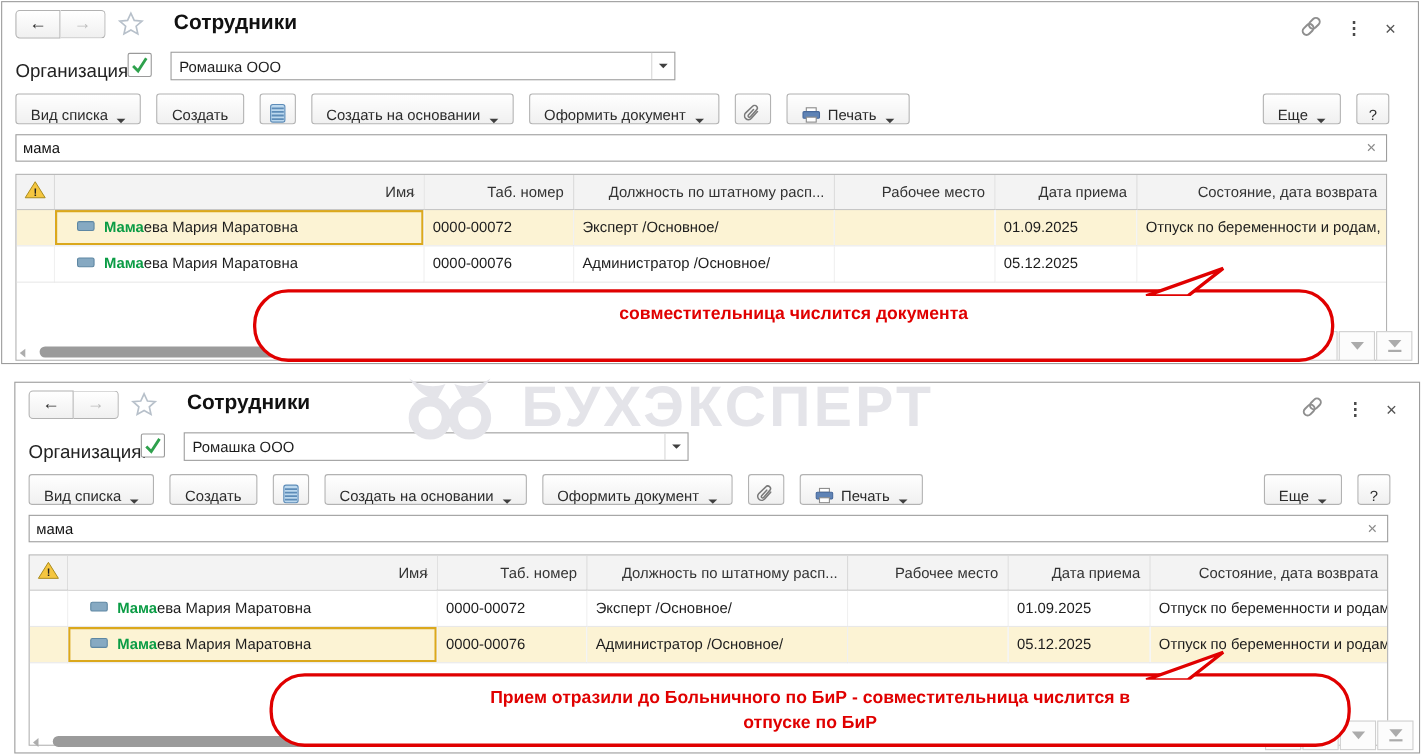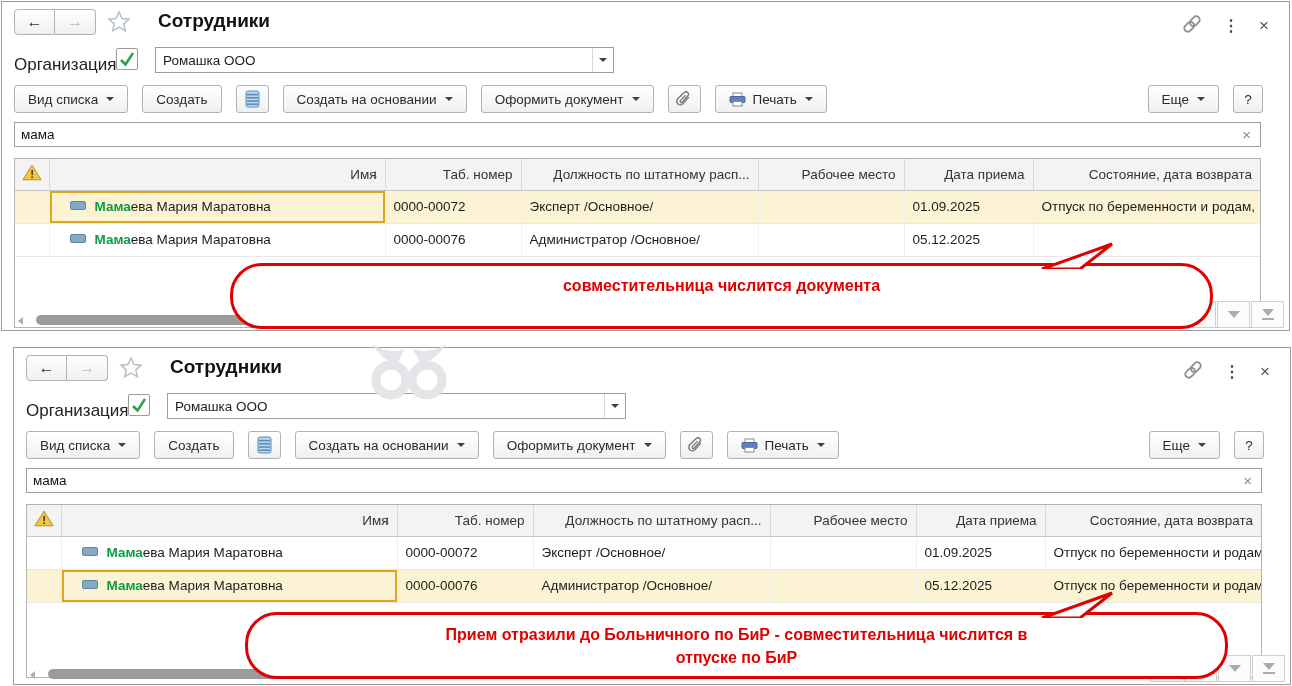--- a/index.html
+++ b/index.html
@@ -28,21 +28,21 @@
   .org-label{position:absolute;left:12px;top:53px;font-size:17px;color:#222;}
   .checkbox{position:absolute;left:114px;top:46px;width:22px;height:22px;background:#fff;
             border:1px solid #9a9a9a;border-radius:2px;box-sizing:border-box;cursor:pointer;}
   .combo{position:absolute;left:153px;top:45px;width:459px;height:26px;background:#fff;
          border:1px solid #9e9e9e;box-sizing:border-box;display:flex;align-items:center;cursor:pointer;}
   .combo .val{flex:1;padding:0 7px;font-size:13.5px;white-space:nowrap;overflow:hidden;}
   .combo .dd{width:20px;height:100%;display:flex;align-items:center;justify-content:center;border-left:1px solid #d7d7d7;}
 
   .toolbar{position:absolute;left:12px;top:83px;display:flex;gap:14px;align-items:center;}
   .tb-right{position:absolute;top:83px;right:26px;display:flex;gap:14px;align-items:center;}
-  .btn{display:inline-flex;align-items:center;justify-content:center;height:28px;padding:0 13px;
+  .btn{display:inline-flex;align-items:flex-end;justify-content:center;height:28px;padding:0 13px;
        background:linear-gradient(#ffffff,#f0f0f0);border:1px solid #b2b2b2;border-radius:3px;
        font-size:13.5px;color:#2b2b2b;cursor:pointer;white-space:nowrap;box-sizing:border-box;}
   .ico-btn{width:33px;padding:0;}
   .crt{width:0;height:0;border-left:4px solid transparent;border-right:4px solid transparent;
        border-top:4px solid #3f3f3f;margin-left:8px;}
   .btn .bico{margin-right:7px;display:inline-flex;}
 
   .search{position:absolute;left:12px;right:28px;top:120px;height:25px;border:1px solid #9e9e9e;
           background:#fff;display:flex;align-items:center;box-sizing:border-box;}
   .search input{flex:1;border:none;outline:none;font-family:"Liberation Sans",sans-serif;
@@ -442,20 +442,21 @@
 
   <div class="wm">
     <svg width="98" height="60" viewBox="0 0 98 60">
       <g fill="none" stroke="#e4e4e9" stroke-width="9">
         <circle cx="31" cy="40" r="15"></circle>
           <circle cx="67" cy="40" r="15"></circle>
       </g>
       <path d="M12 4 C20 16 27 21 37 24 L45 9 C34 13 22 11 12 4 Z" fill="#e4e4e9"></path>
       <path d="M86 4 C78 16 71 21 61 24 L53 9 C64 13 76 11 86 4 Z" fill="#e4e4e9"></path>
     </svg>
+    <span class="wm-text">БУХЭКСПЕРТ</span>
   </div>
 
   <div class="callout" style="left:230px;top:263px;width:983px;height:66px">
     <svg class="tail" style="left:807px" width="92" height="27" viewBox="0 0 92 27">
         <polygon points="2,27 72,2 40,27" fill="#fff" stroke="#e00000" stroke-width="3"></polygon>
       </svg>
     <div class="cl2">совместительница числится документа</div>
   </div>
 
   <div class="callout" style="left:245px;top:612px;width:983px;height:67px">

